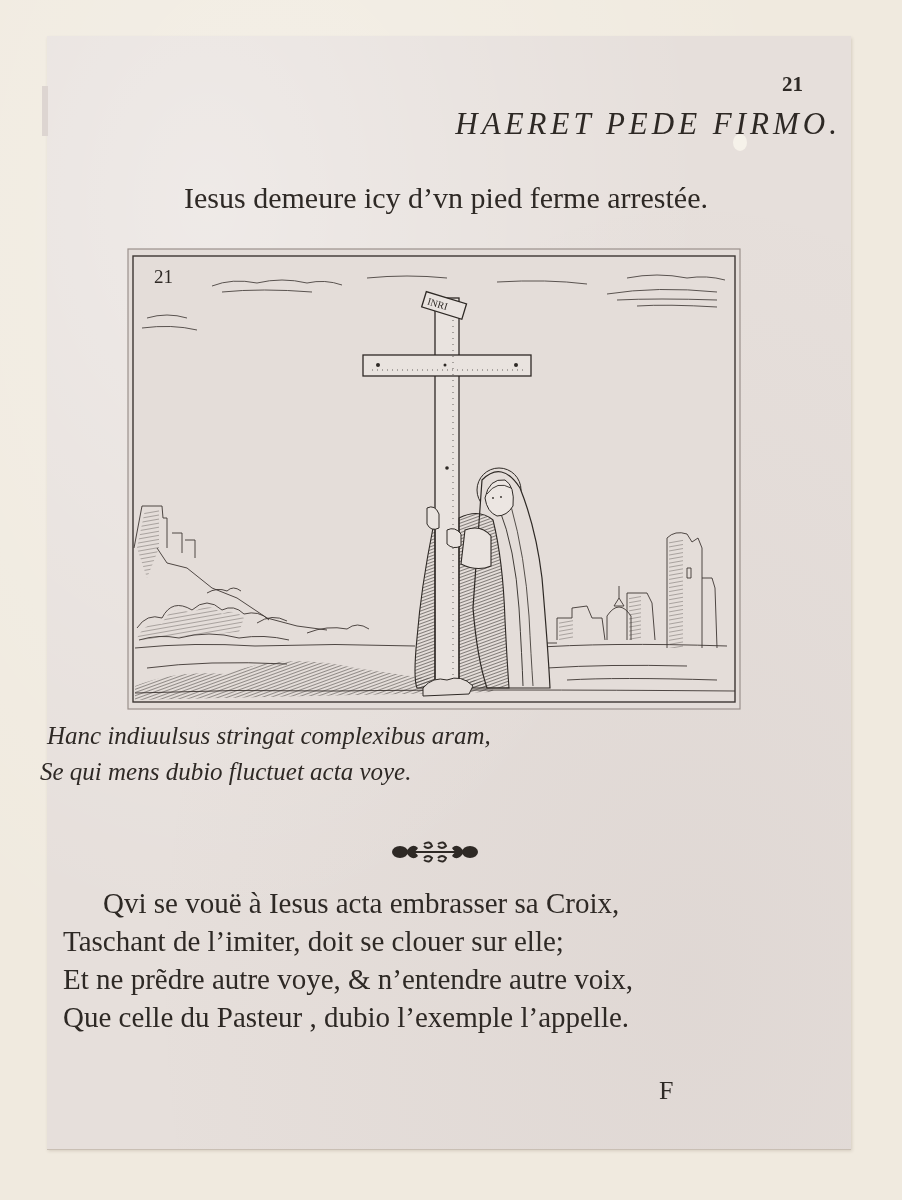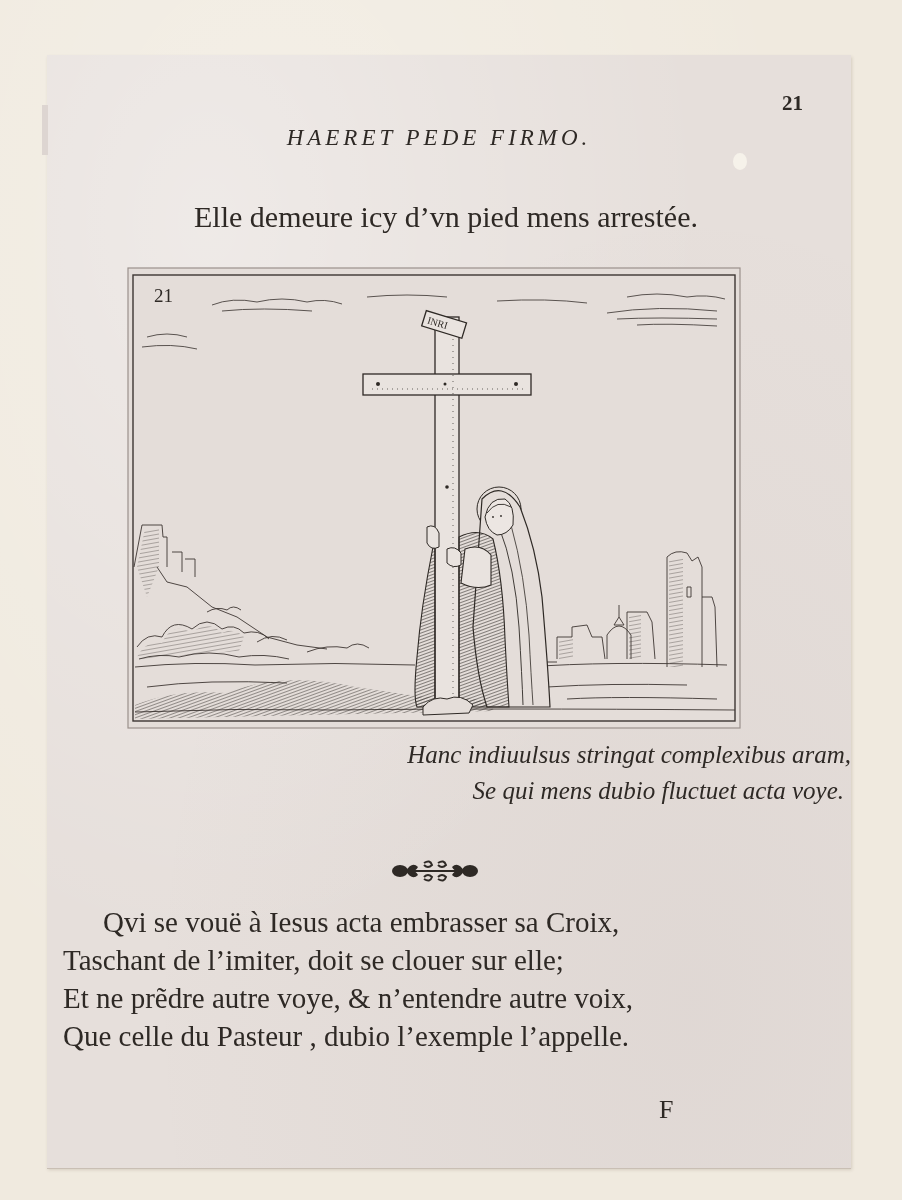--- a/index.html
+++ b/index.html
@@ -17,21 +17,21 @@
     .mat {
       position: absolute;
       inset: 0;
       background:
         radial-gradient(ellipse at 30% 20%, rgba(255,255,255,0.25), rgba(0,0,0,0) 60%),
         #f0eadf;
     }
     .page {
       position: absolute;
       left: 47px;
-      top: 55px;
+      top: 36px;
       width: 804px;
       height: 1113px;
       background:
         radial-gradient(ellipse at 20% 15%, rgba(255,255,255,0.35), rgba(0,0,0,0) 55%),
         radial-gradient(ellipse at 80% 85%, rgba(120,100,100,0.06), rgba(0,0,0,0) 60%),
         #e6dfdb;
       box-shadow: 0 1px 0 #c9bfb4, 1px 2px 3px rgba(90,70,50,0.18);
     }
     .page::before {
       
@@ -60,22 +60,22 @@
       width: 14px;
       height: 17px;
       border-radius: 50%;
       background: #f6f2ea;
     }
     .motto {
       position: absolute;
       left: 0;
       width: 100%;
       top: 70px;
-      text-align: center;
-      font-size: 23px;
+      text-align: right;
+      font-size: 31px;
       font-style: italic;
       letter-spacing: 4px;
       padding-left: 0;
       box-sizing: border-box;
       transform: translateX(-10px);
     }
     .french-caption {
       position: absolute;
       left: 0;
       width: 100%;
@@ -97,21 +97,21 @@
       position: absolute;
       left: 27px;
       top: 18px;
       font-size: 19px;
       color: #2e2925;
     }
     .latin {
       position: absolute;
       left: 0;
       width: 100%;
-      text-align: right;
+      text-align: left;
       font-style: italic;
       font-size: 25px;
     }
     .latin.l1 { top: 686px; transform: translateX(0px); }
     .latin.l2 { top: 722px; transform: translateX(-7px); }
 
     .ornament {
       position: absolute;
       left: 343px;
       top: 800px;
@@ -142,21 +142,21 @@
 <body>
 
 <div class="mat"></div>
 
 <div class="page">
 
   <div class="folio ink">21</div>
   <div class="hole"></div>
 
   <div class="motto ink">HAERET PEDE FIRMO.</div>
-  <div class="french-caption ink">Elle demeure icy d’vn pied mens arrestée.</div>
+  <div class="french-caption ink">Iesus demeure icy d’vn pied ferme arrestée.</div>
 
   <div class="plate">
     <svg width="614" height="462" viewBox="0 0 614 462">
       <defs>
         <pattern id="hatch" width="3" height="3" patternUnits="userSpaceOnUse" patternTransform="rotate(70)">
           <line x1="0" y1="0" x2="0" y2="3" stroke="#2e2925" stroke-width="1.1"></line>
         </pattern>
         <pattern id="hatchLight" width="4" height="4" patternUnits="userSpaceOnUse" patternTransform="rotate(80)">
           <line x1="0" y1="0" x2="0" y2="4" stroke="#3a3430" stroke-width="0.7"></line>
         </pattern>

